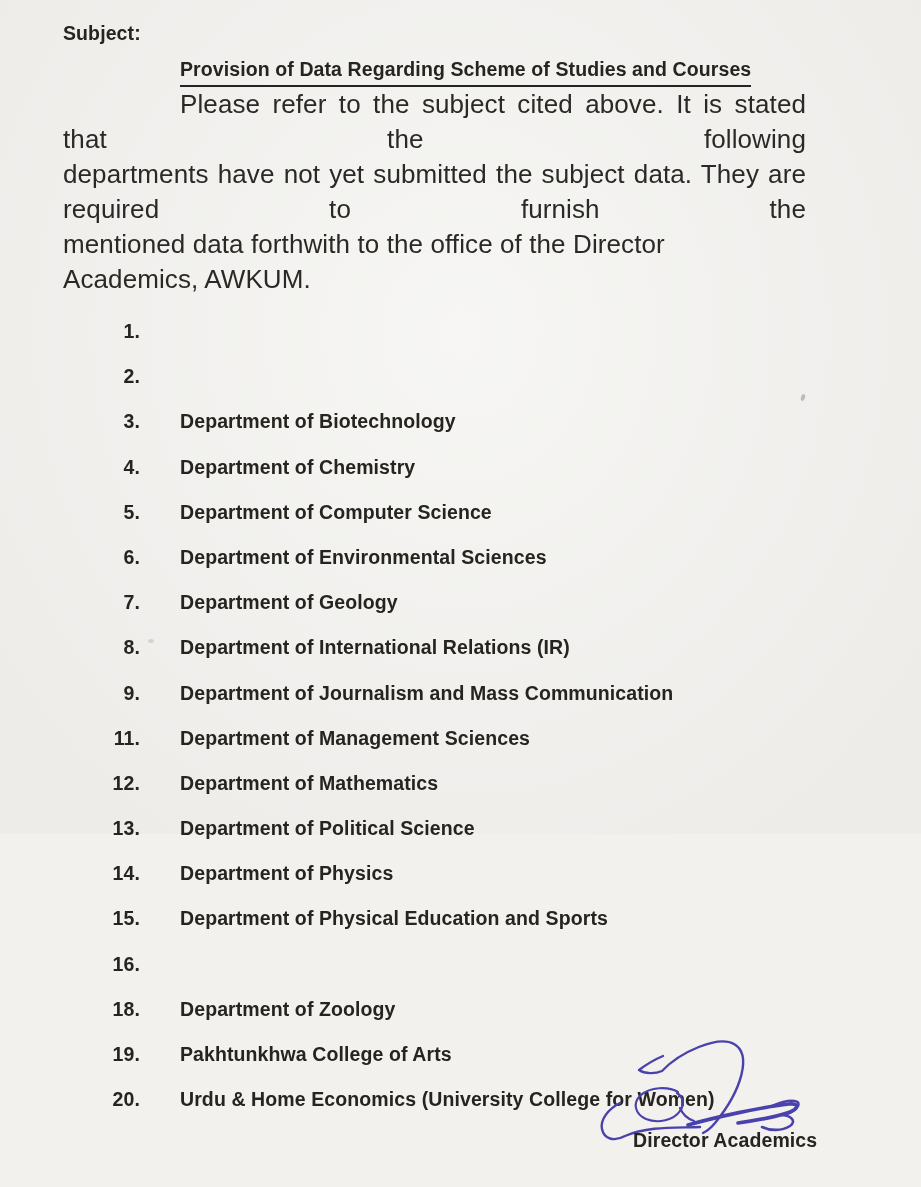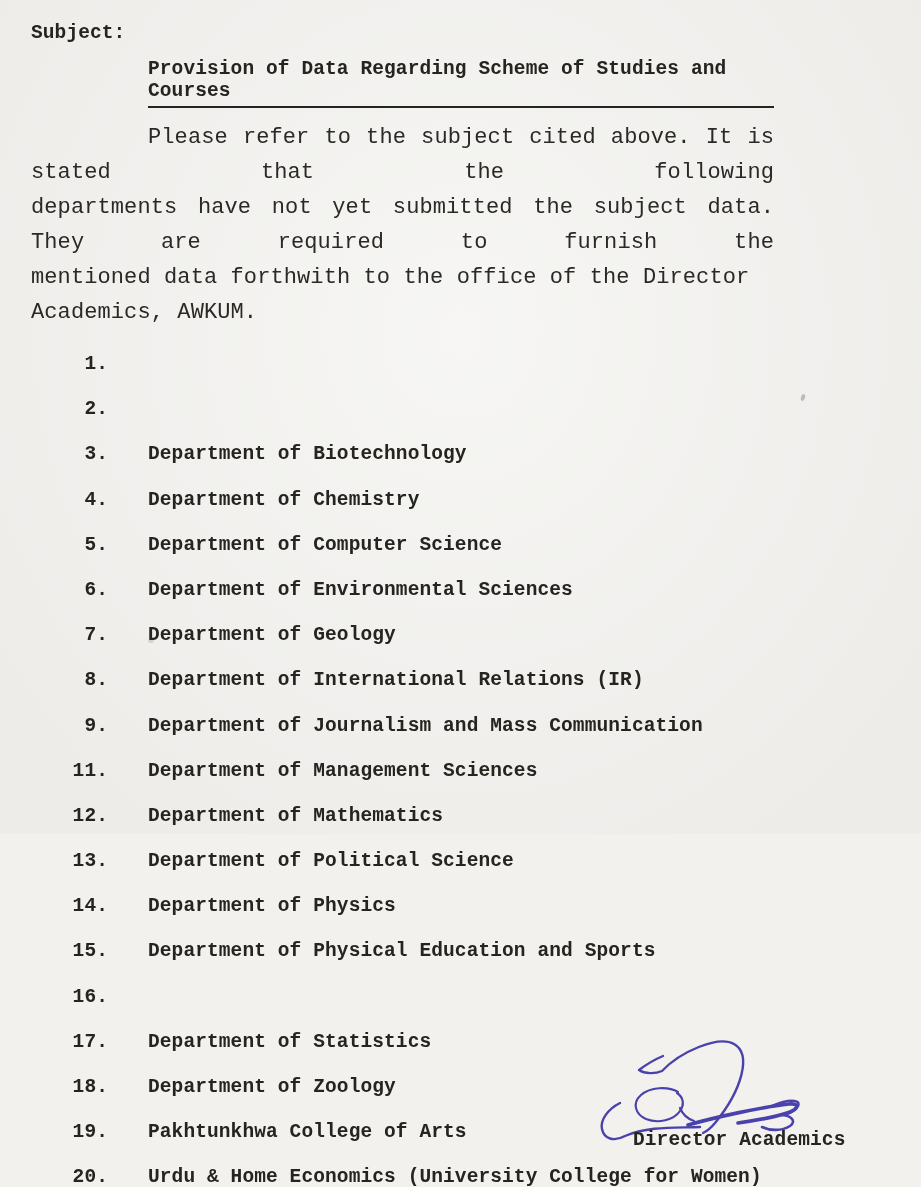--- a/index.html
+++ b/index.html
@@ -14,22 +14,21 @@
     background:var(--paper);
     color:var(--ink);
     overflow:hidden;
   }
   .page{
     position:relative;
     width:921px; height:834px;
     background:
       radial-gradient(ellipse at 50% 40%, rgba(255,255,255,0.35), rgba(0,0,0,0.02) 85%),
       var(--paper);
-    padding:22px 121px 0 31px;
-    font-family:Liberation Mono, monospace;
+    padding:22px 121px 0 63px;
   }
   
   .subject-row{
     display:flex;
     align-items:flex-start;
     width:743px;
   }
   .subject-label{
     width:117px;
     flex:none;
@@ -40,23 +39,22 @@
   .subject-title{
     font-weight:700;
     font-size:19.5px;
     letter-spacing:0.1px;
     border-bottom:2px solid var(--ink);
     padding-bottom:4px;
     margin-top:36px;
   }
   
   .para{
-    margin-top:12px;
     width:743px;
-    font-size:22px;
+    font-size:26px;
     font-weight:400;
     color:#2b2925;
     letter-spacing:0.1px;
   }
   .para-line{
     line-height:35px;
     text-align:justify;
     text-align-last:justify;
     text-justify:inter-word;
     white-space:normal;
@@ -172,24 +170,20 @@
         <span class="dept-name">Department of Physics</span>
       </li>
       <li class="dept-item">
         <span class="dept-num">15.</span>
         <span class="dept-name">Department of Physical Education and Sports</span>
       </li>
       <li class="dept-item">
         <span class="dept-num">16.</span>
       </li>
       <li class="dept-item">
-        <span class="dept-num">17.</span>
-        <span class="dept-name">Department of Statistics</span>
-      </li>
-      <li class="dept-item">
         <span class="dept-num">18.</span>
         <span class="dept-name">Department of Zoology</span>
       </li>
       <li class="dept-item">
         <span class="dept-num">19.</span>
         <span class="dept-name">Pakhtunkhwa College of Arts</span>
       </li>
       <li class="dept-item">
         <span class="dept-num">20.</span>
         <span class="dept-name">Urdu &amp; Home Economics (University College for Women)</span>

